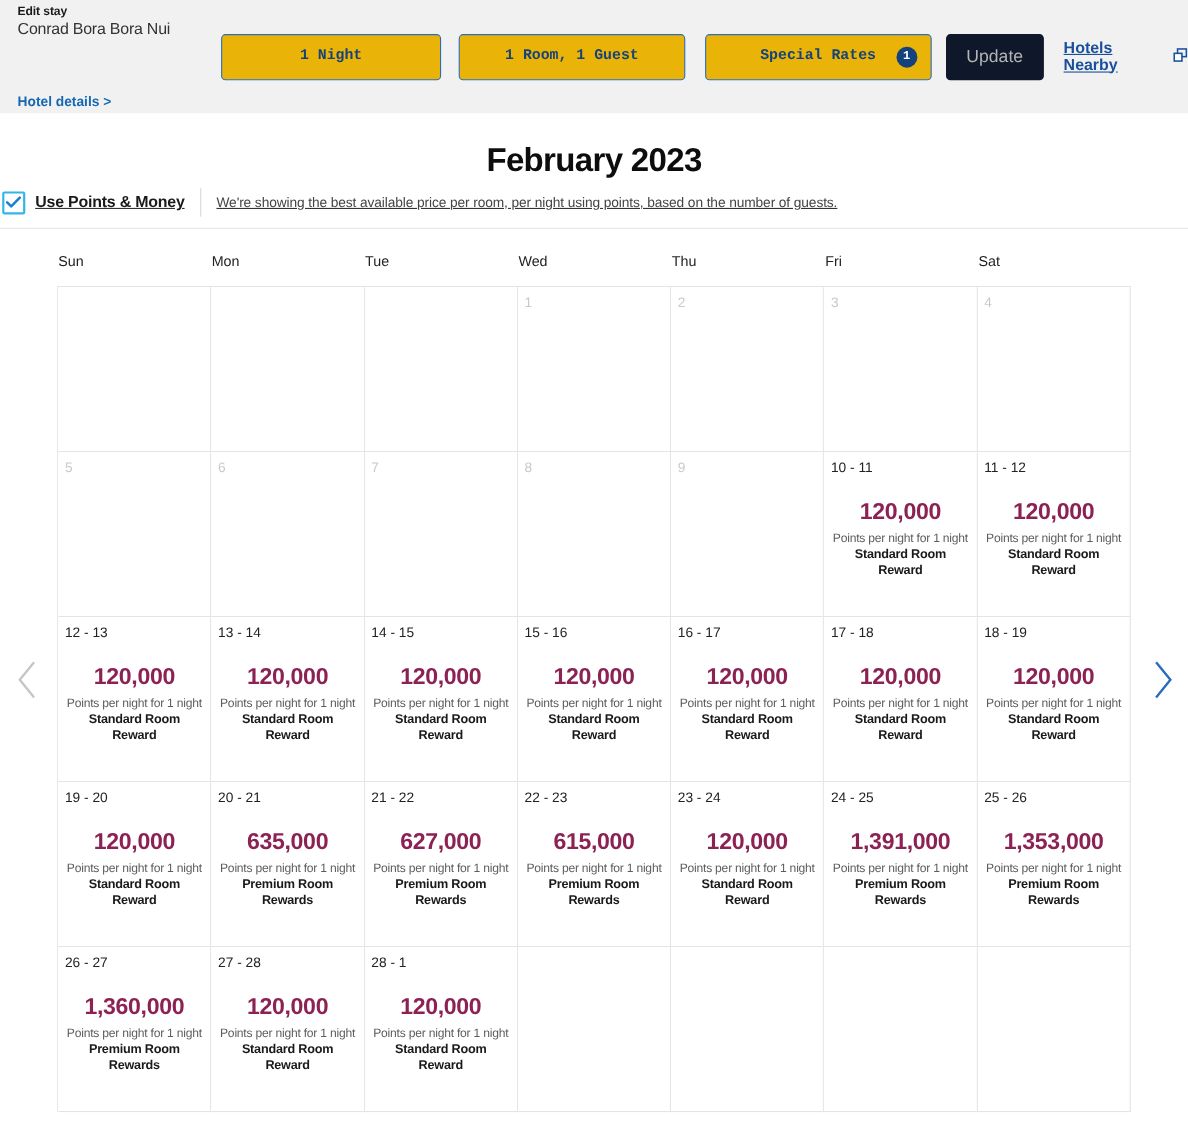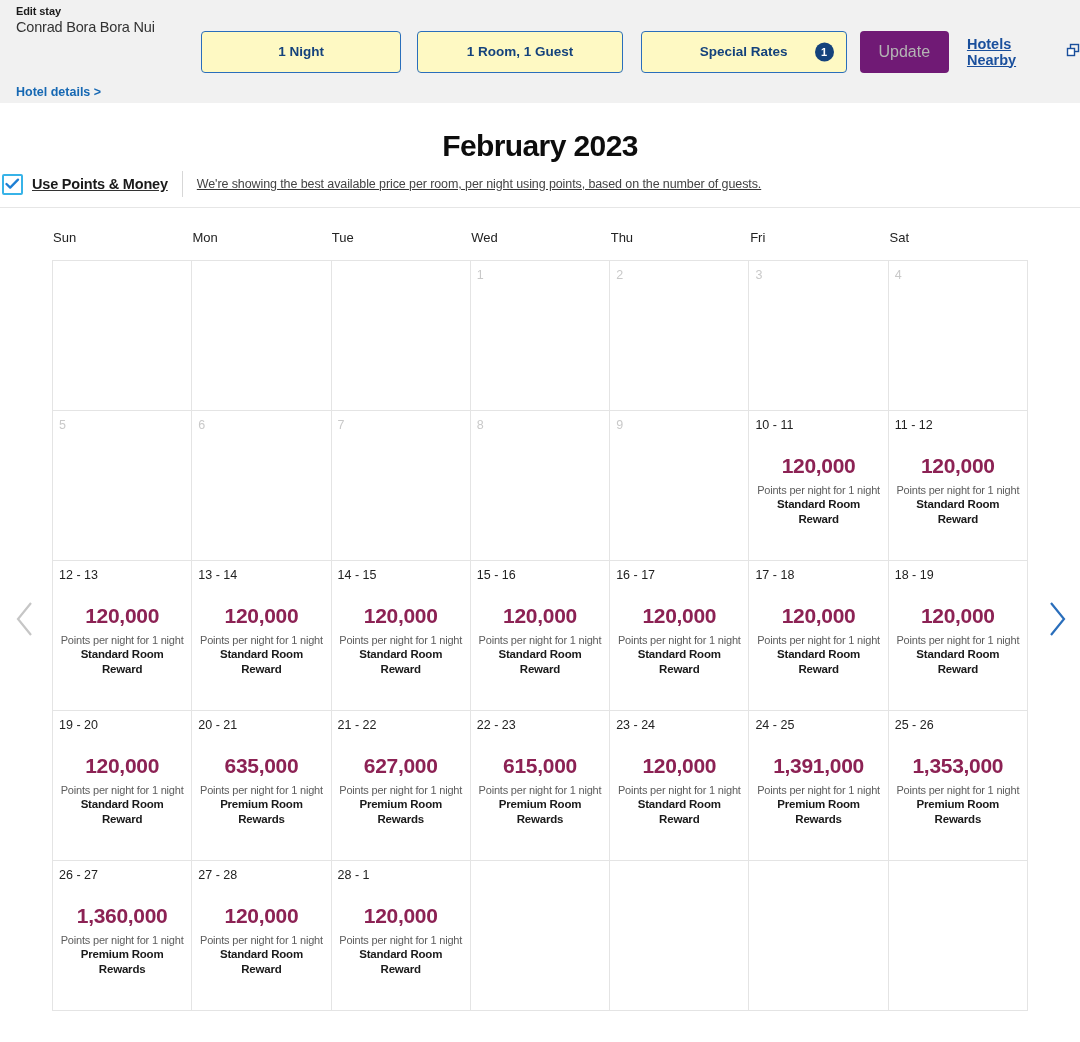--- a/index.html
+++ b/index.html
@@ -47,30 +47,30 @@
     color: #1668b3;
     text-decoration: none;
     cursor: pointer;
     margin-top: 48px;
   }
 
   .pill {
     height: 42px;
     border: 1px solid #2a6ebb;
     border-radius: 4px;
-    background: #fef9c3;
+    background: #eab308;
     color: #14427c;
     font-size: 13.5px;
     font-weight: bold;
     display: flex;
     align-items: center;
     justify-content: center;
     cursor: pointer;
     position: relative;
-    font-family: Liberation Sans, sans-serif;
+    font-family: Liberation Mono, monospace;
   }
   .pill-nights { width: 206px; margin-left: 20px; }
   .pill-rooms  { width: 212px; margin-left: 16px; }
   .pill-rates  { width: 212px; margin-left: 18px; }
 
   .badge {
     position: absolute;
     right: 12px;
     top: 50%;
     transform: translateY(-50%);
@@ -85,21 +85,21 @@
     justify-content: center;
     line-height: 1;
   }
 
   .update-btn {
     width: 92px;
     height: 42px;
     margin-left: 13px;
     border: none;
     border-radius: 4px;
-    background: #701a75;
+    background: #0f172a;
     color: #b4b4b4;
     font-size: 16px;
     font-weight: normal;
     display: flex;
     align-items: center;
     justify-content: center;
     cursor: default;
     font-family: "Liberation Sans", sans-serif;
   }
 

